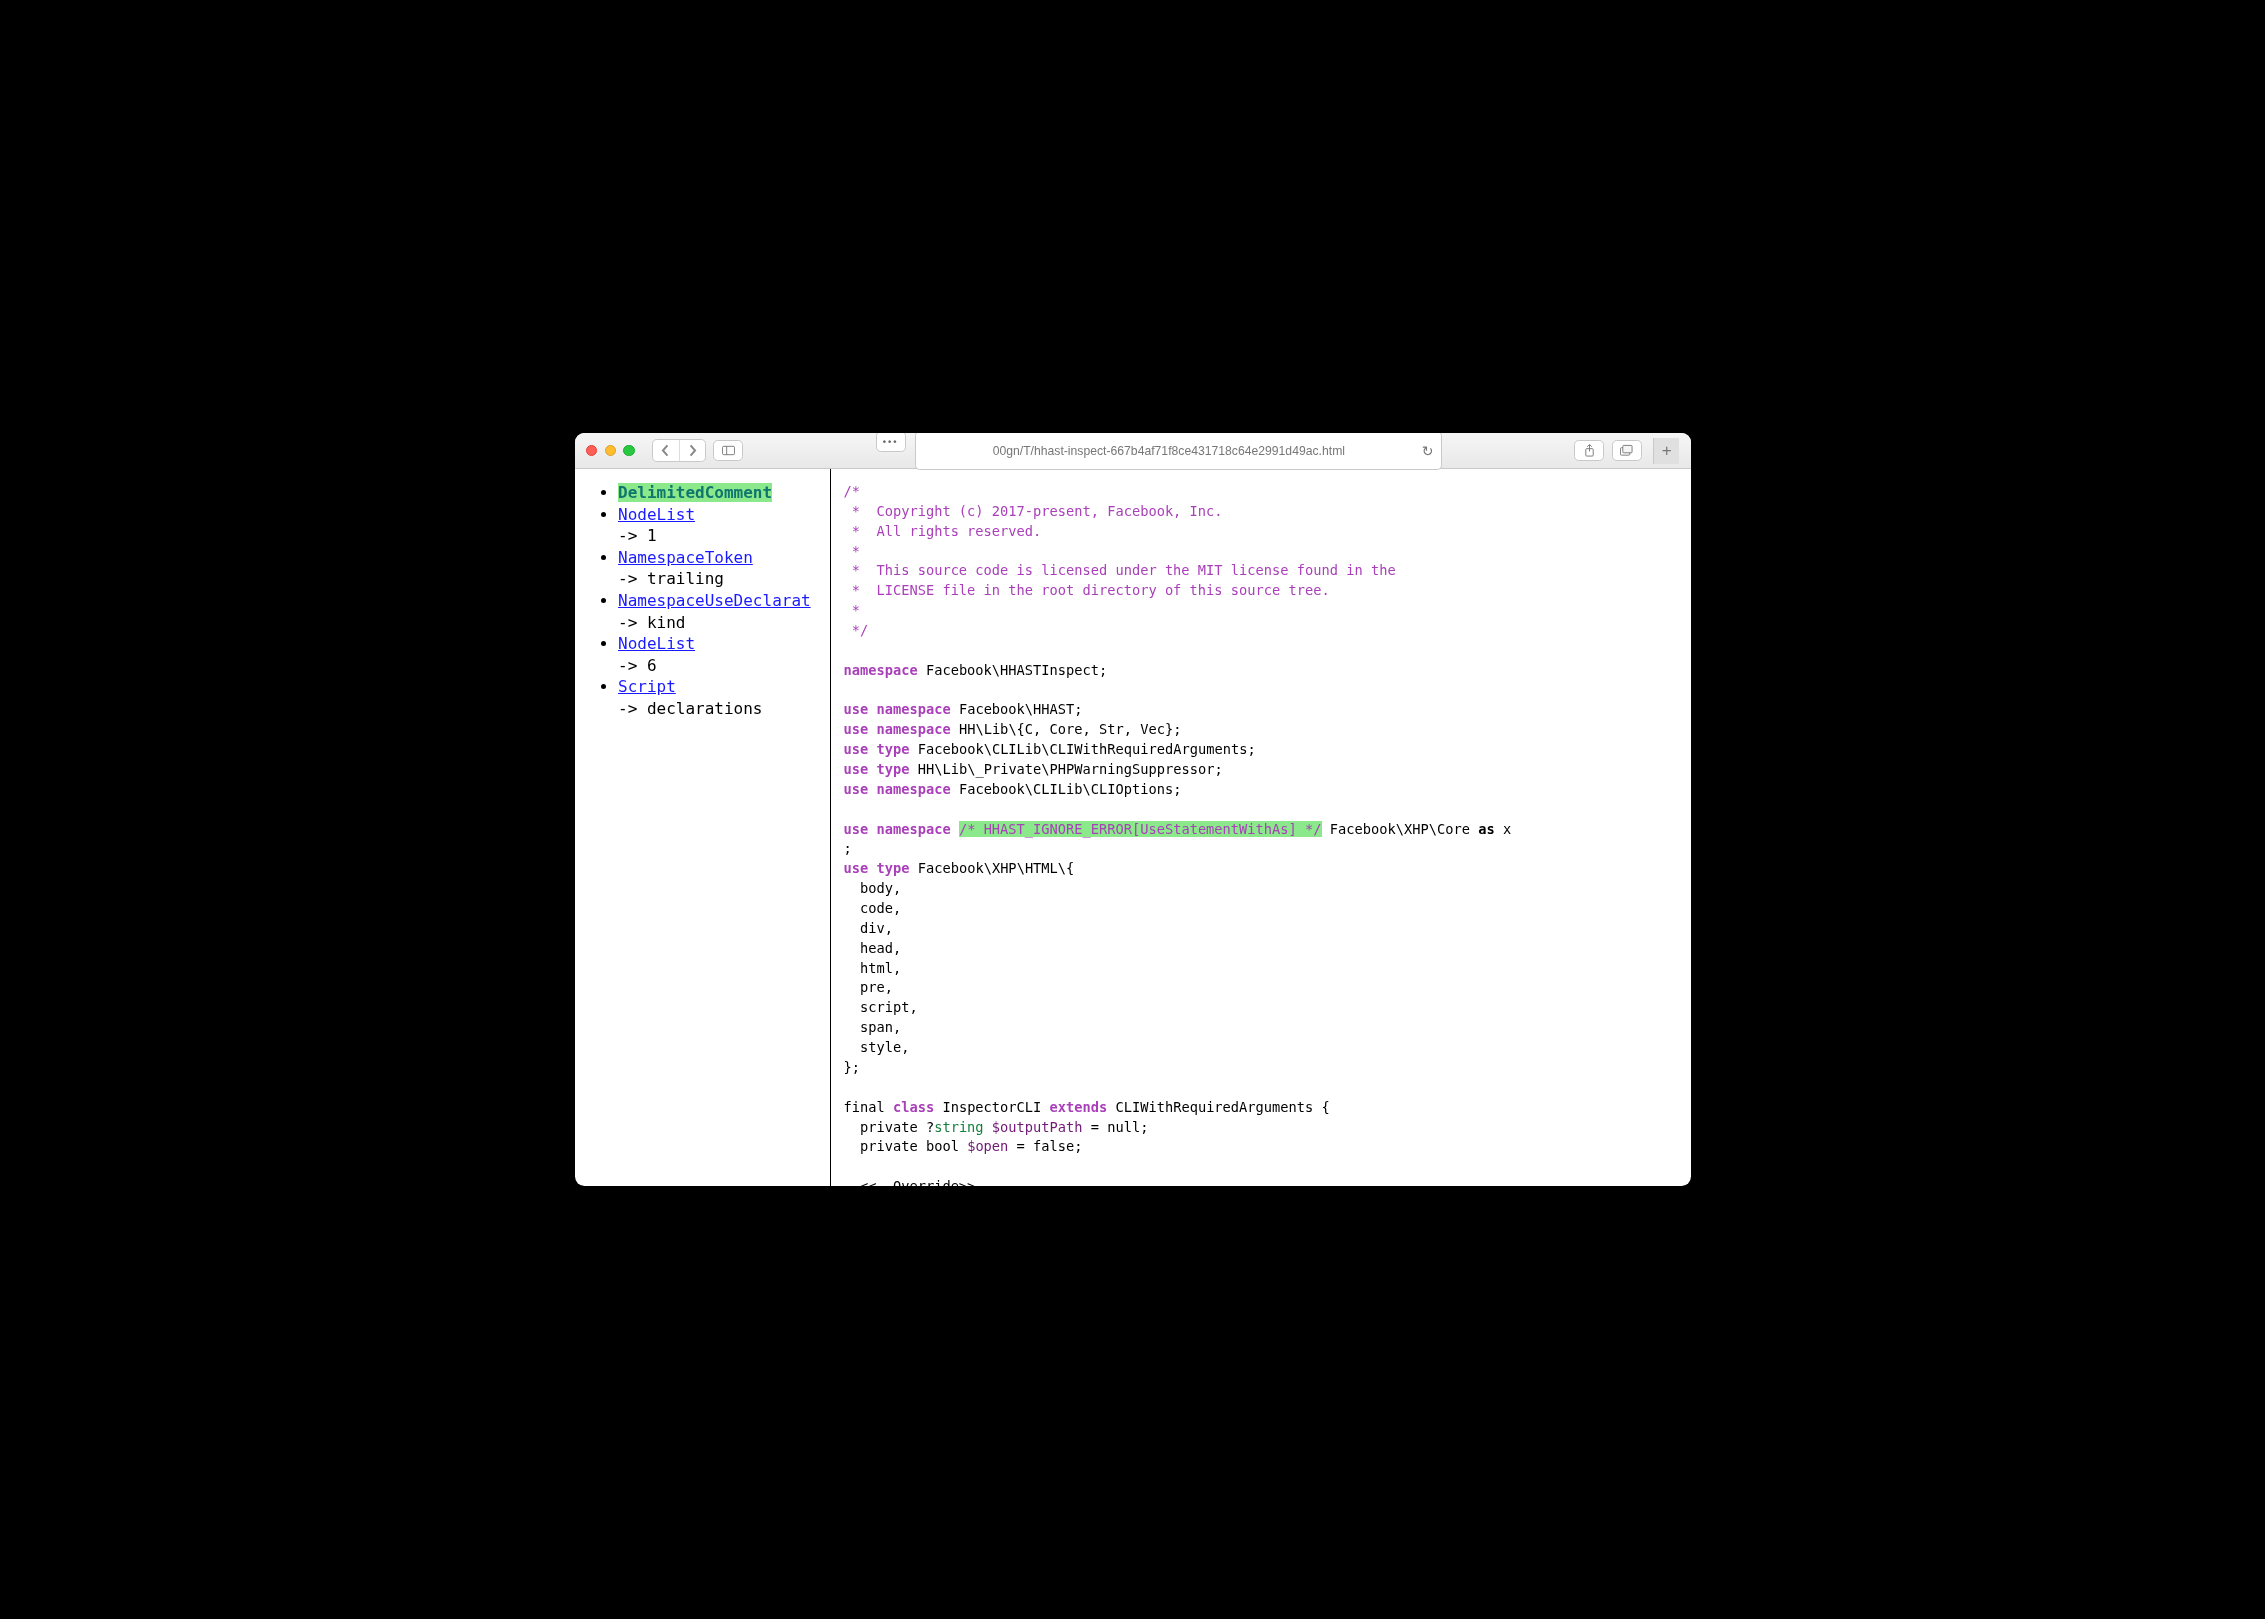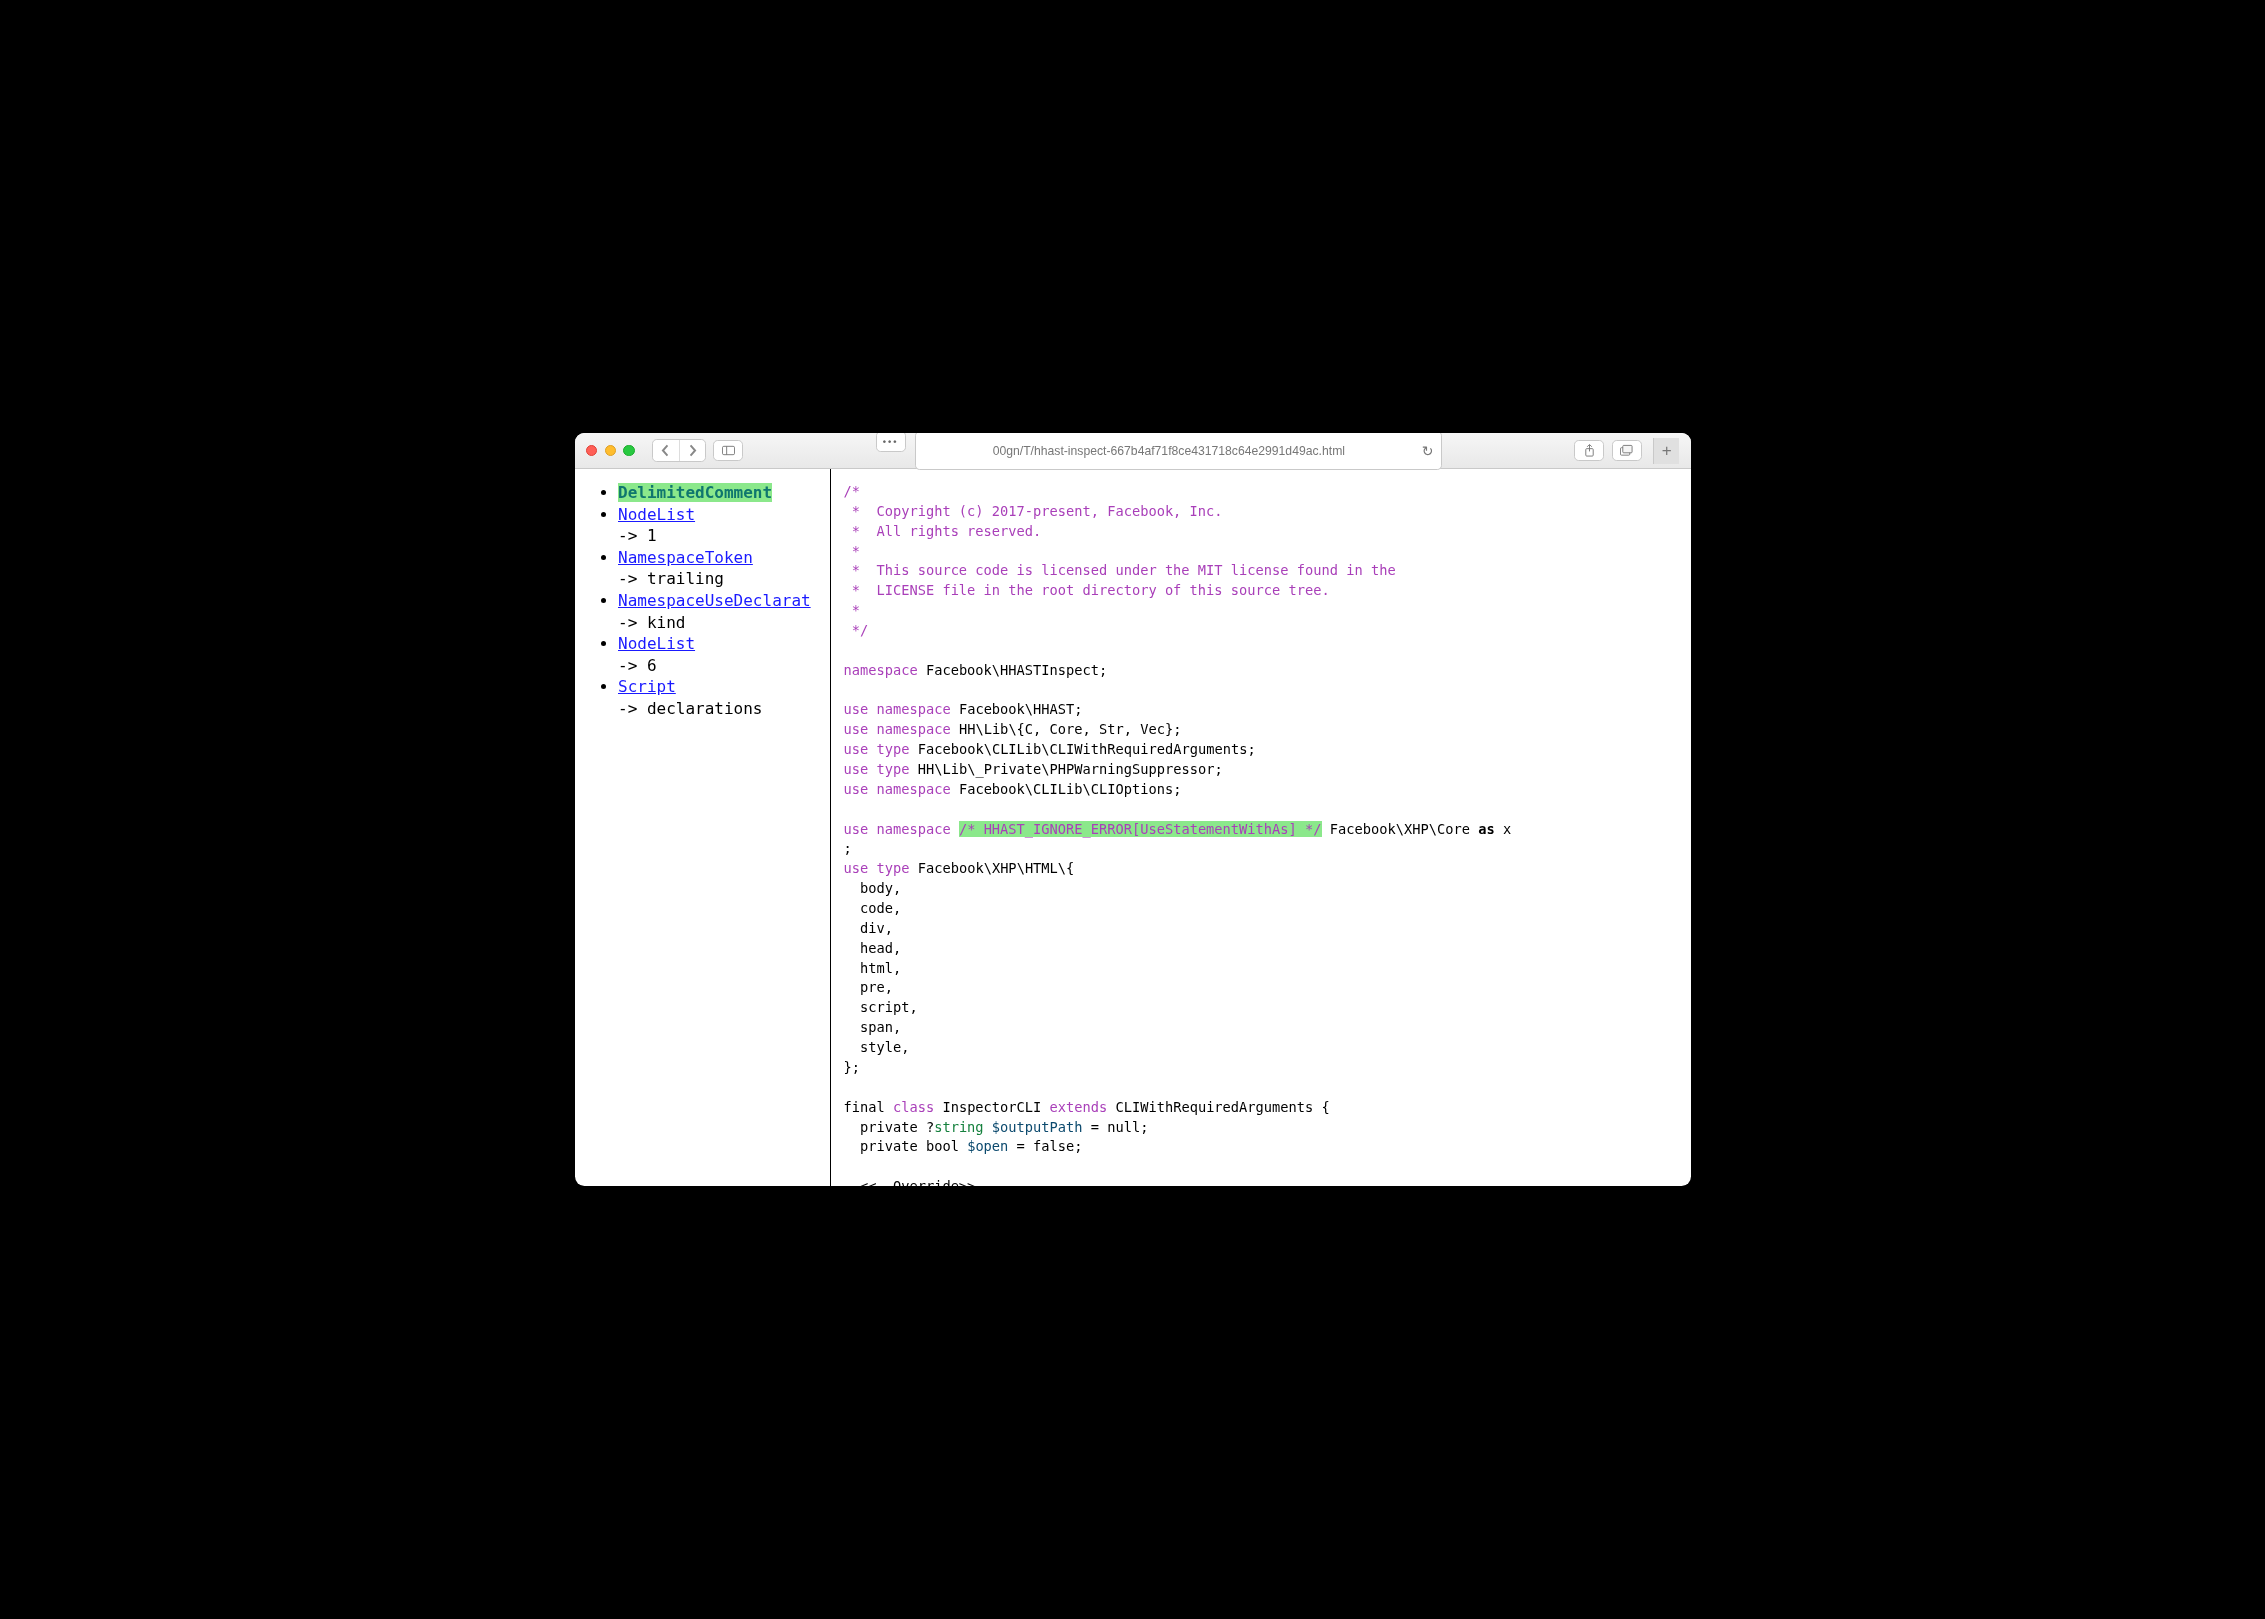--- a/index.html
+++ b/index.html
@@ -72,25 +72,25 @@
       flex: 1;
       padding: 13px 13px 13px 13px;
       font-family: ui-monospace, "SF Mono", Menlo, monospace;
       font-size: 13.7px;
       line-height: 1.45;
       white-space: pre;
       overflow: auto;
       color: #000;
     }
     .c-comment { color: #a93fb9; }
-    .c-kw { color: #a93fb9; }
+    .c-kw { color: #a93fb9; font-weight: bold; }
     .c-ns { color: #000000; }
     .c-type { color: #15803d; }
     .c-hl { background: #8be88b; color: #a93fb9; }
-    .c-var { color: #0c4a6e; }
+    .c-var { color: #701a75; }
 
     .svg-icon { width: 13px; height: 13px; }
   </style>
 </head>
 <body>
 
 <div class="window">
   <div class="titlebar">
     <div class="traffic-lights">
       <div class="light red"></div>

